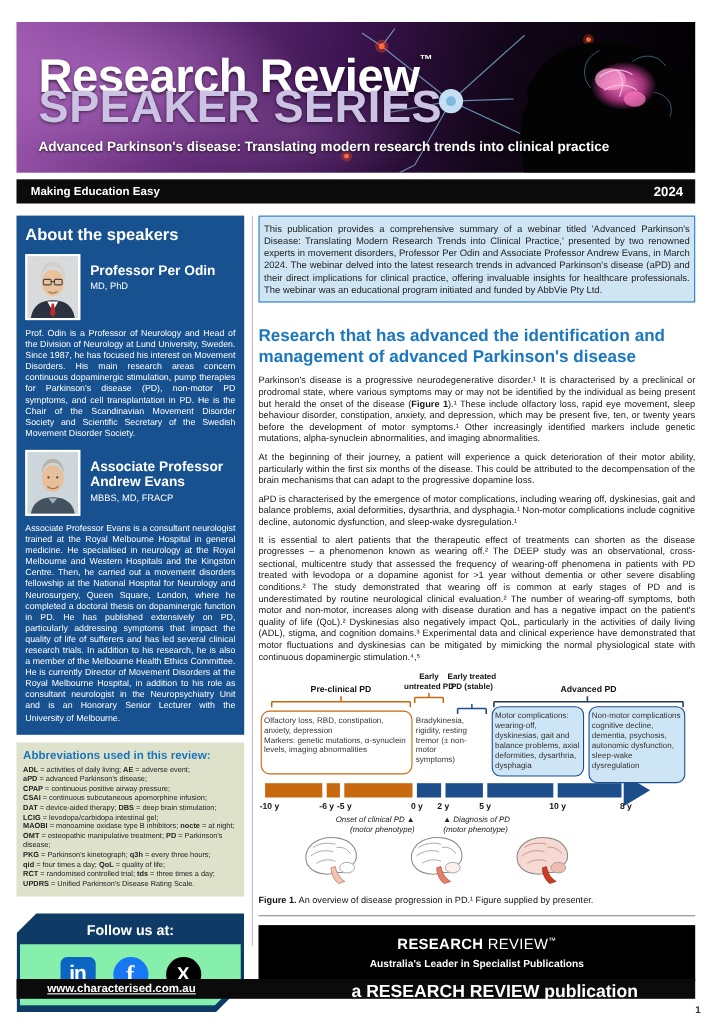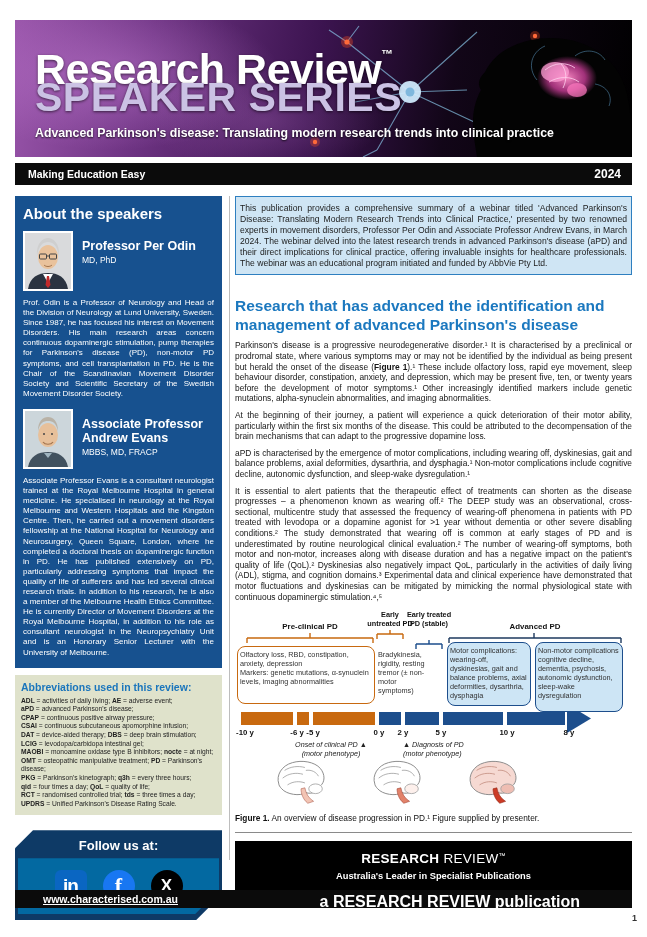--- a/index.html
+++ b/index.html
@@ -38,21 +38,21 @@
   .sp-bio:last-child{margin-bottom:0}
 
   .abbr{margin-top:7px;background:#dfe2cb;padding:6px 6px 7px}
   .abbr-title{color:#1a75bc;font-size:10.5px;font-weight:bold;margin-bottom:4px}
   .abbr-line{font-size:6.7px;line-height:8.6px;color:#222}
   .b{font-weight:bold}
 
   .follow{margin-top:15px;position:relative;height:90px;background:#0e3a66;padding:3px;
           clip-path:polygon(18px 0,100% 0,100% calc(100% - 26px),calc(100% - 26px) 100%,0 100%,0 18px)}
   .follow-head{height:25px;color:#fff;font-size:13px;font-weight:bold;text-align:center;line-height:25px}
-  .follow-body{background:#0369a1;height:56px;display:flex;align-items:center;justify-content:center;gap:16px;
+  .follow-body{background:#86efac;height:56px;display:flex;align-items:center;justify-content:center;gap:16px;
                clip-path:polygon(0 0,100% 0,100% calc(100% - 24px),calc(100% - 24px) 100%,0 100%)}
   .icn{width:32px;height:32px;display:flex;align-items:center;justify-content:center;color:#fff;font-weight:bold}
   .icn-li{background:#0a66c2;border-radius:6px;font-size:19px;letter-spacing:-1px;position:relative}
   .icn-li .reg{position:absolute;right:-6px;bottom:-2px;color:#333;font-size:6px}
   .icn-fb{background:#1877f2;border-radius:50%;font-size:22px;font-family:"Liberation Serif",serif}
   .icn-x{background:#000;border-radius:50%;font-size:17px}
 
   
   .main{position:absolute;left:235px;top:196px;width:397px}
   .intro{background:#cfe5f4;border:1px solid #2e7fc0;padding:6px 4px;font-size:8.6px;line-height:10.9px;
@@ -68,21 +68,21 @@
   .stg-unt{left:131px;top:1px;width:48px;font-size:7.3px}
   .stg-tre{left:170px;top:1px;width:48px;font-size:7.3px}
   .stg-adv{left:214px;top:13px;width:172px}
   .fbox{position:absolute;border-radius:8px;padding:3px 2px;line-height:9px;background:#fff}
   .fbox-pre{left:2px;top:36px;width:138px;height:58px;border:1.2px solid #c8690f}
   .ftxt-early{position:absolute;left:143px;top:40px;width:56px;line-height:9px}
   .fbox-motor{left:212px;top:32px;width:84px;height:64px;border:1.2px solid #1d4e8c;background:#cde5f5}
   .fbox-nonmotor{left:300px;top:32px;width:88px;height:70px;border:1.2px solid #1d4e8c;background:#cde5f5}
   .tk{position:absolute;top:118px;width:24px;text-align:center;font-size:7.8px;font-weight:bold;color:#111}
   .onset{position:absolute;top:131px;font-style:italic;font-size:7.2px;line-height:8.8px;color:#222}
-  .onset-l{left:50px;width:92px;text-align:center}
+  .onset-l{left:50px;width:92px;text-align:right}
   .onset-r{left:168px;width:96px;text-align:left}
   .brain{position:absolute;top:148px}
 
   .figcap{margin-top:3px;font-size:8.3px;color:#111}
   .fignote{margin-top:1px;font-size:7.2px;color:#111}
   .mdiv{border-top:1px solid #8a8a8a;margin-top:9px}
   .rrbox{margin-top:8px;background:#000;color:#fff;text-align:center;padding:10px 0 11px}
   .rr1{font-size:13.5px;letter-spacing:.3px}
   .rr1 .hv{font-weight:bold}
   .rr1 sup{font-size:7px}

